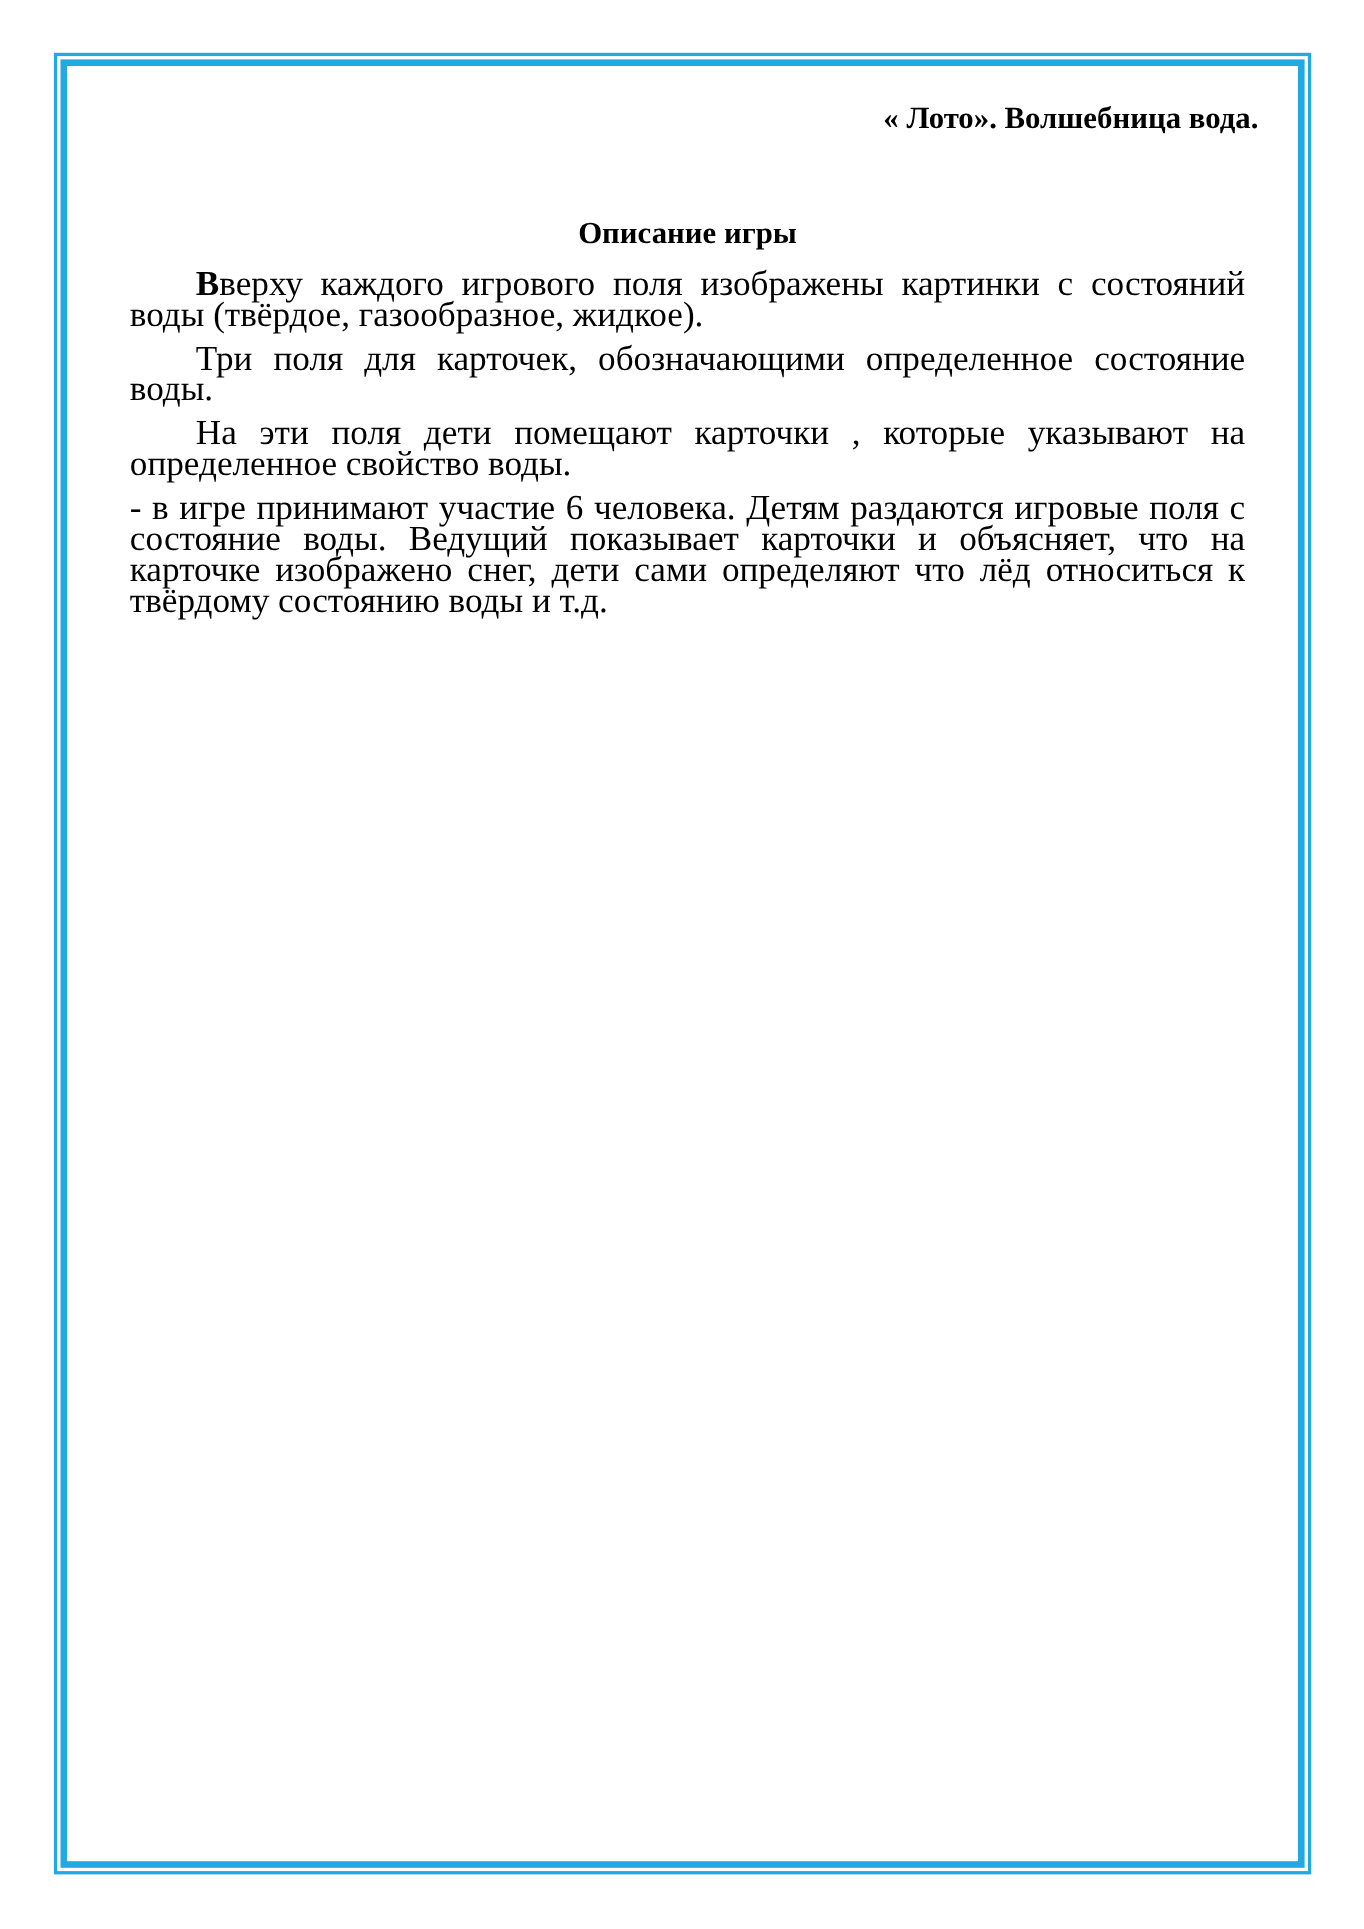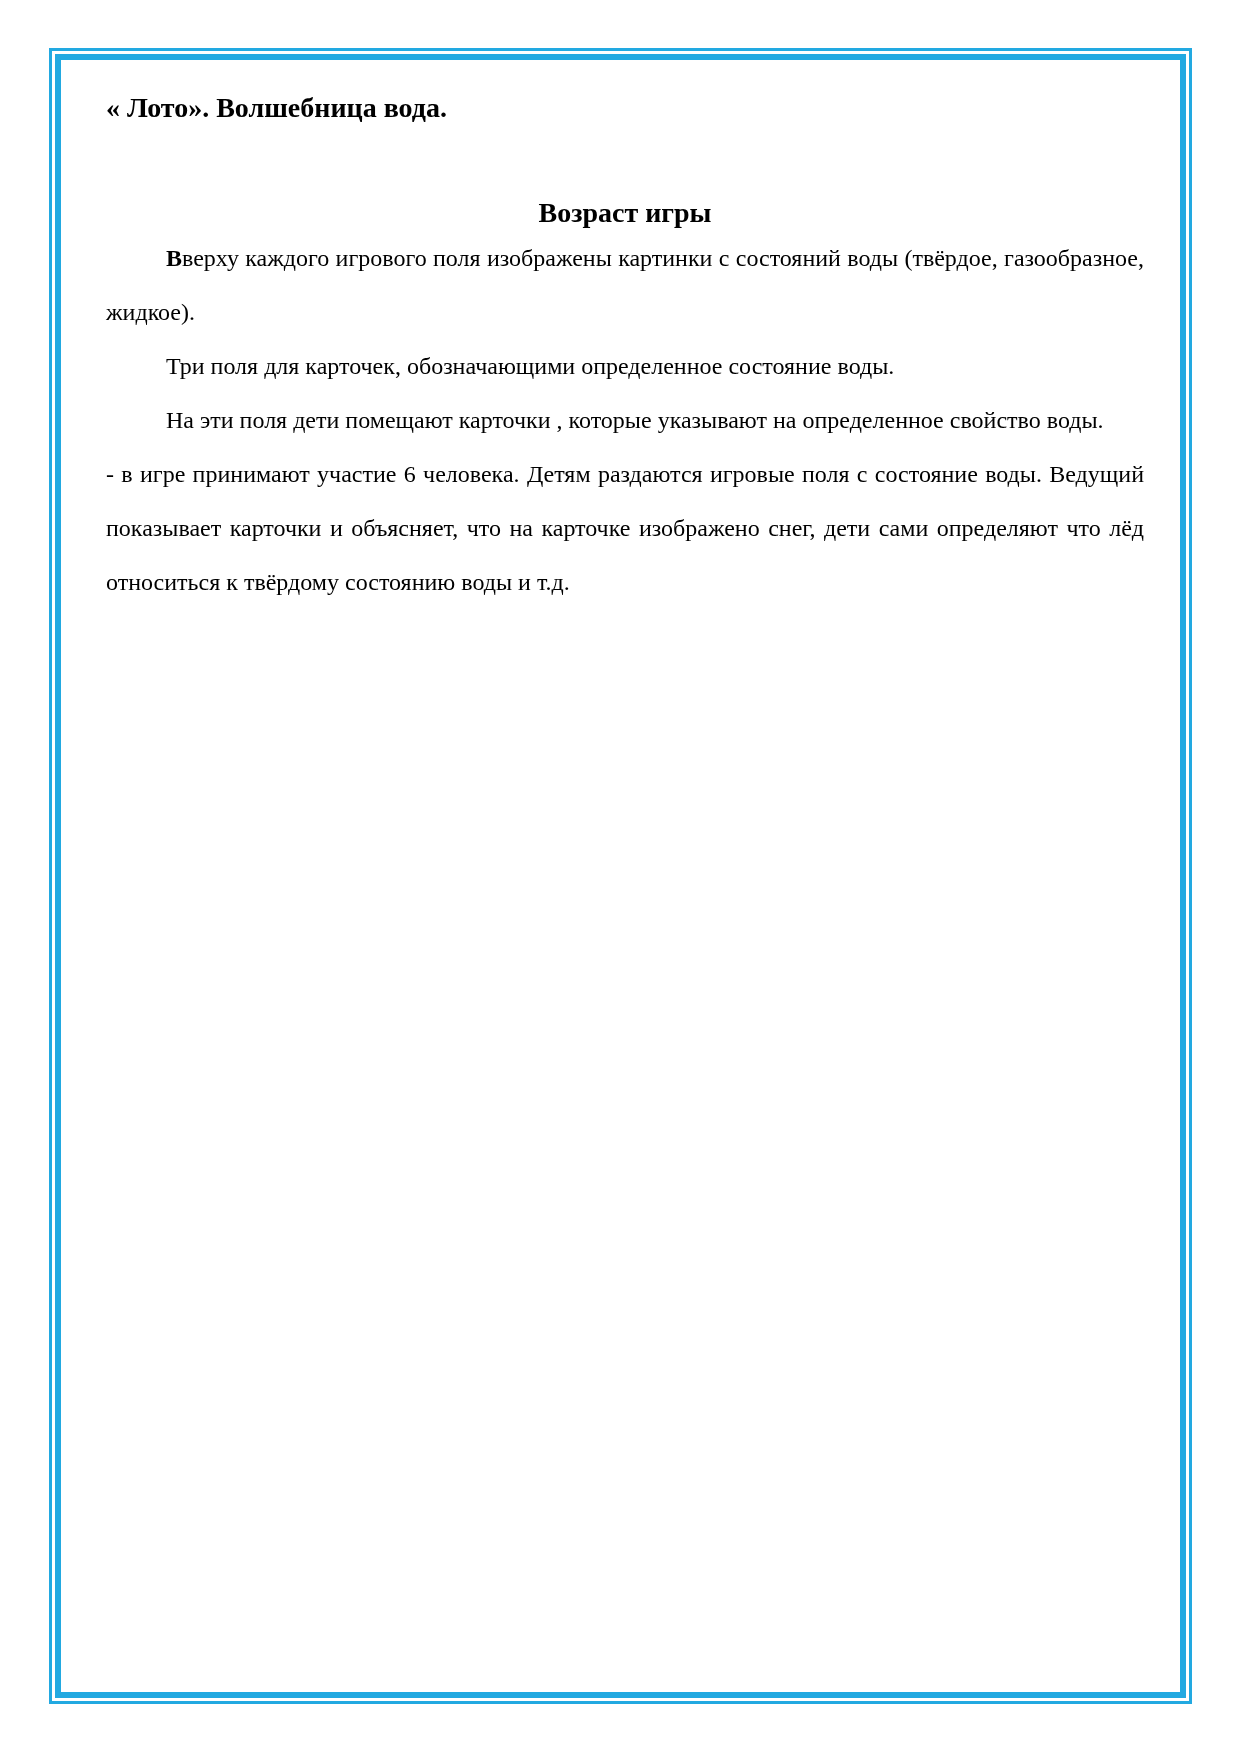--- a/index.html
+++ b/index.html
@@ -23,21 +23,21 @@
   .frame-inner {
     width: 100%; height: 100%;
     border: 6px solid var(--border-blue);
   }
   .content {
     padding: 32px 36px 0 45px;
   }
   .doc-title {
     font-size: 28px;
     font-weight: bold;
-    text-align: left;
+    text-align: right;
     line-height: 32px;
     margin: 0 0 2px 0;
   }
   .intro-para {
     font-size: 26px;
     line-height: 31px;
     margin: 0;
     text-align: left;
   }
   .materials-para {
@@ -48,42 +48,42 @@
   }
   .materials-para b { font-weight: bold; }
   .section-heading {
     font-size: 28px;
     font-weight: bold;
     text-align: center;
     line-height: 37px;
     margin: 70px 0 0 0;
   }
   .body-para {
-    font-size: 24px;
-    line-height: 54px;
-    margin: 0;
+    font-size: 32px;
+    line-height: 28px;
+    margin: 12px;
     text-align: justify;
   }
   .indent { text-indent: 60px; }
   .lead-bold { font-weight: bold; }
 </style>
 </head>
 <body>
 
 <div class="page">
   <div class="frame-outer">
     <div class="frame-inner">
       <div class="content">
 
         <h1 class="doc-title">« Лото». Волшебница вода.</h1>
 
 
 
 
-        <h2 class="section-heading">Возраст игры</h2>
+        <h2 class="section-heading">Описание игры</h2>
 
         <p class="body-para indent"><span class="lead-bold">В</span><span>верху  каждого  игрового  поля  изображены картинки с состояний воды (твёрдое, газообразное, жидкое).</span></p>
 
         <p class="body-para indent">Три поля для карточек, обозначающими определенное состояние воды.</p>
 
         <p class="body-para indent">На эти поля дети помещают карточки , которые указывают на определенное свойство воды.</p>
 
 
         <p class="body-para">- в игре  принимают  участие  6  человека.  Детям  раздаются  игровые  поля  с состояние воды. Ведущий показывает карточки и объясняет, что на карточке изображено снег, дети сами определяют что лёд   относиться к твёрдому состоянию воды и т.д.</p>
 

